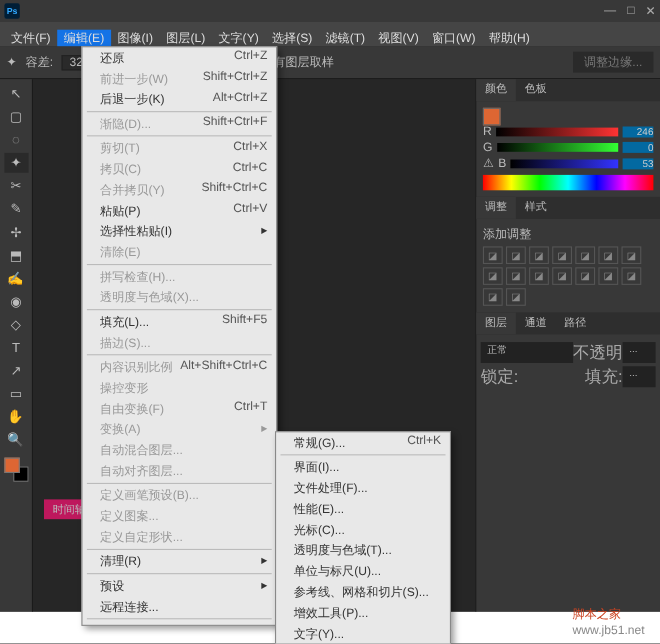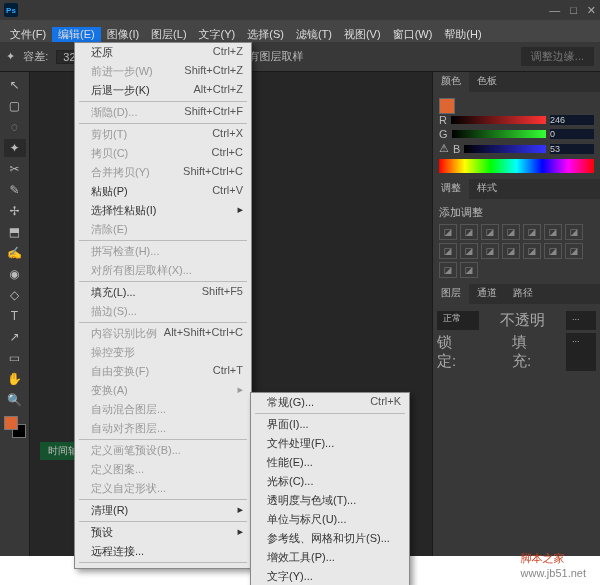--- a/index.html
+++ b/index.html
@@ -16,38 +16,38 @@
 .optbar .chk{width:10px;height:10px;border:1px solid #888;display:inline-block}
 .optbar-right{margin-left:auto;background:#2a2a2a;padding:2px 10px;color:#777}
 .workspace{display:flex;height:484px}
 .toolbox{width:30px;background:#383838;border-right:1px solid #1a1a1a;display:flex;flex-direction:column;padding:4px 0;gap:3px;align-items:center}
 .tool{width:22px;height:18px;display:flex;align-items:center;justify-content:center;color:#bbb;font-size:12px;cursor:pointer}
 .tool.selected{background:#2a2a2a}
 .fgbg{width:22px;height:22px;position:relative;margin-top:4px}
 .fg{width:14px;height:14px;background:#d63;border:1px solid #777;position:absolute;top:0;left:0}
 .bg{width:14px;height:14px;background:#000;border:1px solid #777;position:absolute;bottom:0;right:0}
 .canvas{flex:1;background:#262626;position:relative}
-.timeline-tab{position:absolute;bottom:96px;left:10px;background:#14532d;color:#bbb;padding:2px 8px;font-size:10px}
+.timeline-tab{position:absolute;bottom:84px;left:10px;background:#be185d;color:#bbb;padding:2px 8px;font-size:10px}
 .panels{width:168px;background:#383838;border-left:1px solid #1a1a1a;display:flex;flex-direction:column}
 .panel-tabs{display:flex;height:20px;background:#2e2e2e}
 .ptab{padding:2px 8px;color:#bbb;font-size:10px}
 .ptab.active{background:#383838}
 .color-panel{padding:6px}
 .swatch{width:16px;height:16px;background:#d63;border:1px solid #666;float:left;margin-right:6px}
 .slider-row{display:flex;align-items:center;gap:4px;margin:2px 0;color:#bbb;font-size:9px;clear:both}
 .slider{flex:1;height:8px;background:linear-gradient(to right,#000,#f33)}
 .slider.g{background:linear-gradient(to right,#000,#3f3)}
 .slider.b{background:linear-gradient(to right,#000,#33f)}
-.sval{width:44px;background:#0f172a;color:#ccc;text-align:left;font-size:9px}
+.sval{width:28px;background:#0369a1;color:#ccc;text-align:right;font-size:9px}
 .spectrum{height:14px;background:linear-gradient(to right,red,yellow,lime,cyan,blue,magenta,red);margin-top:4px}
 .adj-panel{padding:6px;color:#bbb;font-size:10px}
 .adj-icons{display:flex;flex-wrap:wrap;gap:3px;margin-top:4px}
 .adj-icon{width:18px;height:16px;border:1px solid #555;display:flex;align-items:center;justify-content:center;color:#888;font-size:9px}
 .layers-panel{padding:4px;color:#bbb;font-size:10px;flex:1}
-.lrow{display:flex;gap:21px;margin:3px 0}
+.lrow{display:flex;gap:0;margin:3px 0}
 .lsel{background:#222;padding:1px 6px;flex:1;font-size:9px}
 .llab{color:#aaa;font-size:15px}
 
 .dropdown{position:absolute;top:42px;left:74px;width:178px;background:#e8e8e8;border:1px solid #888;box-shadow:3px 3px 6px rgba(0,0,0,.4);z-index:50}
 .ditem{display:flex;padding:2px 8px 2px 16px;font-size:11px;color:#333}
 .ditem .shortcut{margin-left:auto;color:#555}
 .ditem .arrow{margin-left:auto}
 .ditem.disabled{color:#999}
 .dsep{height:1px;background:#bbb;margin:1px 4px}
 
@@ -230,21 +230,21 @@
       <span class="arrow">▸</span>
     </div>
     <div class="ditem disabled">
       <span>清除(E)</span>
     </div>
     <div class="dsep"></div>
     <div class="ditem disabled">
       <span>拼写检查(H)...</span>
     </div>
     <div class="ditem disabled">
-      <span>对所有图层取样(X)...</span>
+      <span>透明度与色域(X)...</span>
     </div>
     <div class="dsep"></div>
     <div class="ditem">
       <span>填充(L)...</span>
       <span class="shortcut">Shift+F5</span>
     </div>
     <div class="ditem disabled">
       <span>描边(S)...</span>
     </div>
     <div class="dsep"></div>

